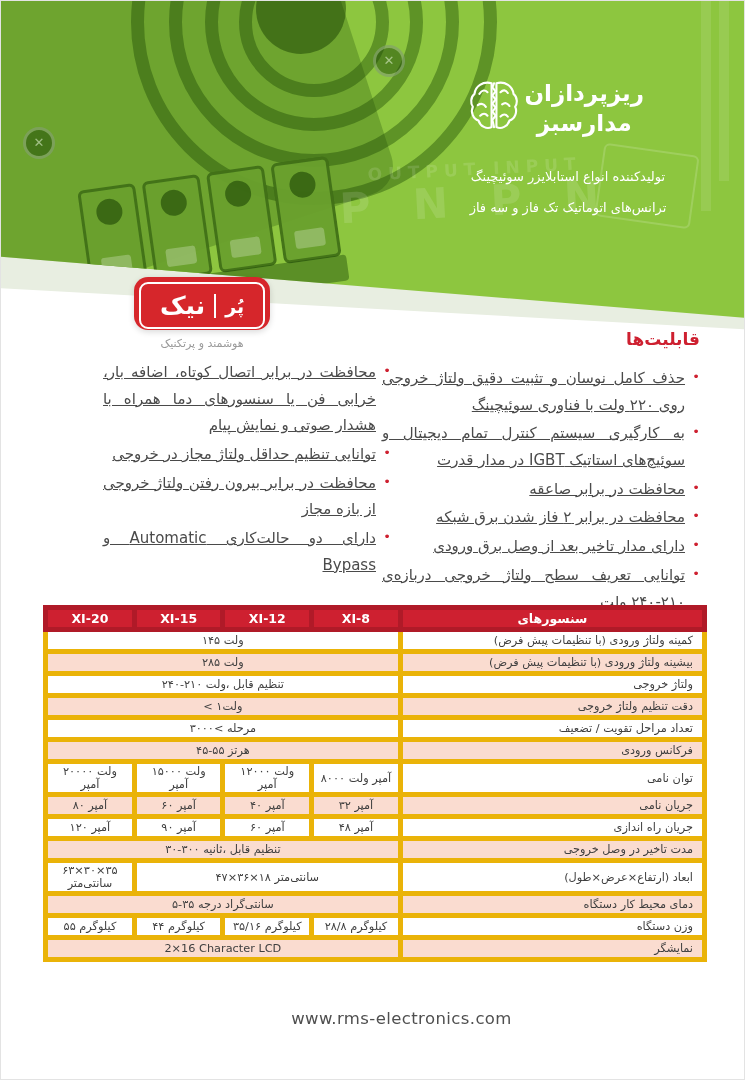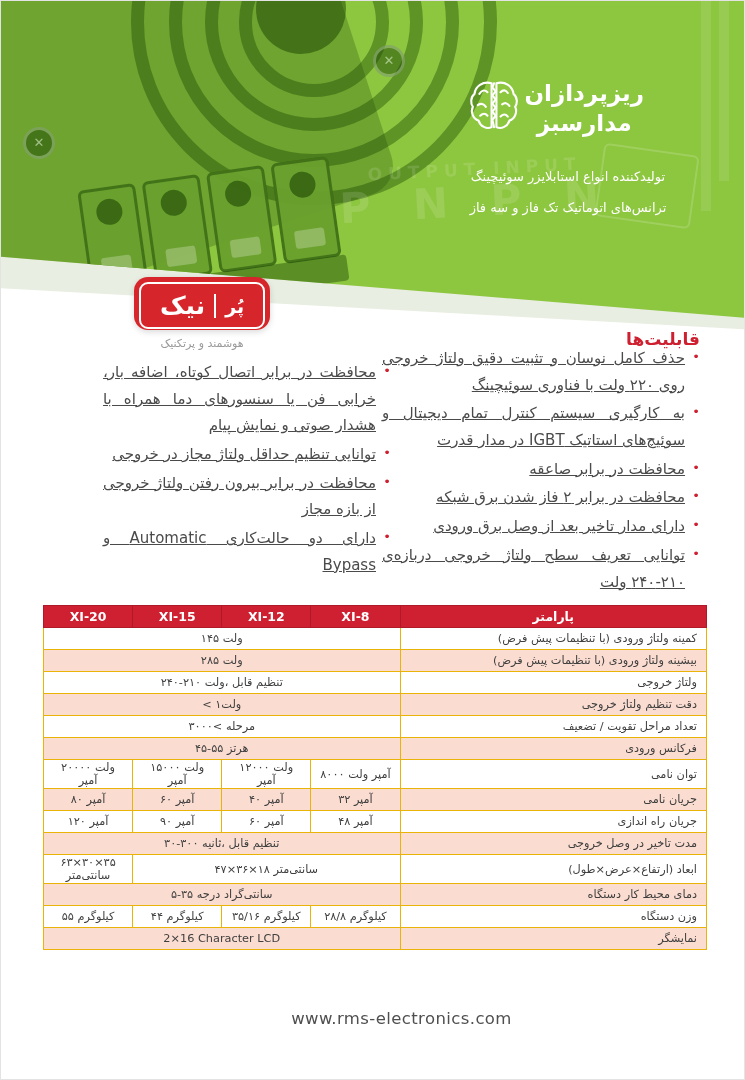--- a/index.html
+++ b/index.html
@@ -52,30 +52,30 @@
   .parnik .divider{width:2px;height:24px;background:#fff;}
   .parnik .t-left{font-size:25px;font-weight:bold;}
   .parnik-tagline{position:absolute;left:133px;top:336px;width:136px;text-align:center;
                   color:#9a9a9a;font-size:11px;direction:rtl;}
 
   
   .feat-title{position:absolute;top:328px;right:44px;width:320px;text-align:right;direction:rtl;
               color:#ce2030;font-size:17px;font-weight:bold;}
   .feat-col{position:absolute;direction:rtl;color:#4a4a4a;font-size:15px;line-height:1.78;
             text-align:justify;text-decoration:underline;}
-  .feat-col-right{top:344px;right:44px;width:318px;}
+  .feat-col-right{top:364px;right:44px;width:318px;}
   .feat-col-left{top:358px;left:102px;width:288px;}
   .feat-col ul{list-style:none;margin:0;padding:0;}
   .feat-col li{position:relative;padding-right:15px;margin-bottom:2px;}
   .feat-col li::before{content:"•";position:absolute;right:0;top:0;color:#ce2030;font-size:13px;}
 
   
   .spec{position:absolute;left:42px;top:604px;width:664px;border-collapse:collapse;
         font-size:11.3px;color:#3f3f3f;}
-  .spec th,.spec td{border:1px solid #eab308;height:22px;padding:1px 6px;box-sizing:border-box;margin-left:6px;}
+  .spec th,.spec td{border:5px solid #eab308;height:22px;padding:1px 6px;box-sizing:border-box;margin-left:6px;}
   .spec thead th{background:#ce2030;color:#fff;font-weight:bold;font-size:12.5px;
                  border-color:#b01a28;text-align:center;}
   .spec tbody tr:nth-child(even){background:#fadcd0;}
   .spec td.val{text-align:center;direction:ltr;}
   .spec td.param{text-align:right;direction:rtl;padding-right:9px;}
   .c-model{width:89px;} .c-param{width:306px;}
 
   
   .website{position:absolute;top:1008px;left:0;width:745px;text-align:center;color:#4f4f4f;
            font-size:16.5px;letter-spacing:.4px;font-family:"DejaVu Sans",sans-serif;padding-left:28px;}
@@ -175,21 +175,21 @@
         <col class="c-model">
         <col class="c-model">
         <col class="c-param">
     </colgroup>
     <thead>
       <tr>
         <th>XI-20</th>
         <th>XI-15</th>
         <th>XI-12</th>
         <th>XI-8</th>
-        <th>پارامتر</th>
+        <th>سنسورهای</th>
       </tr>
     </thead>
     <tbody>
       <tr>
         <td class="val" colspan="4">۱۴۵ ولت</td>
         <td class="param">کمینه ولتاژ ورودی (با تنظیمات پیش فرض)</td>
       </tr>
       <tr>
         <td class="val" colspan="4">۲۸۵ ولت</td>
         <td class="param">بیشینه ولتاژ ورودی (با تنظیمات پیش فرض)</td>

